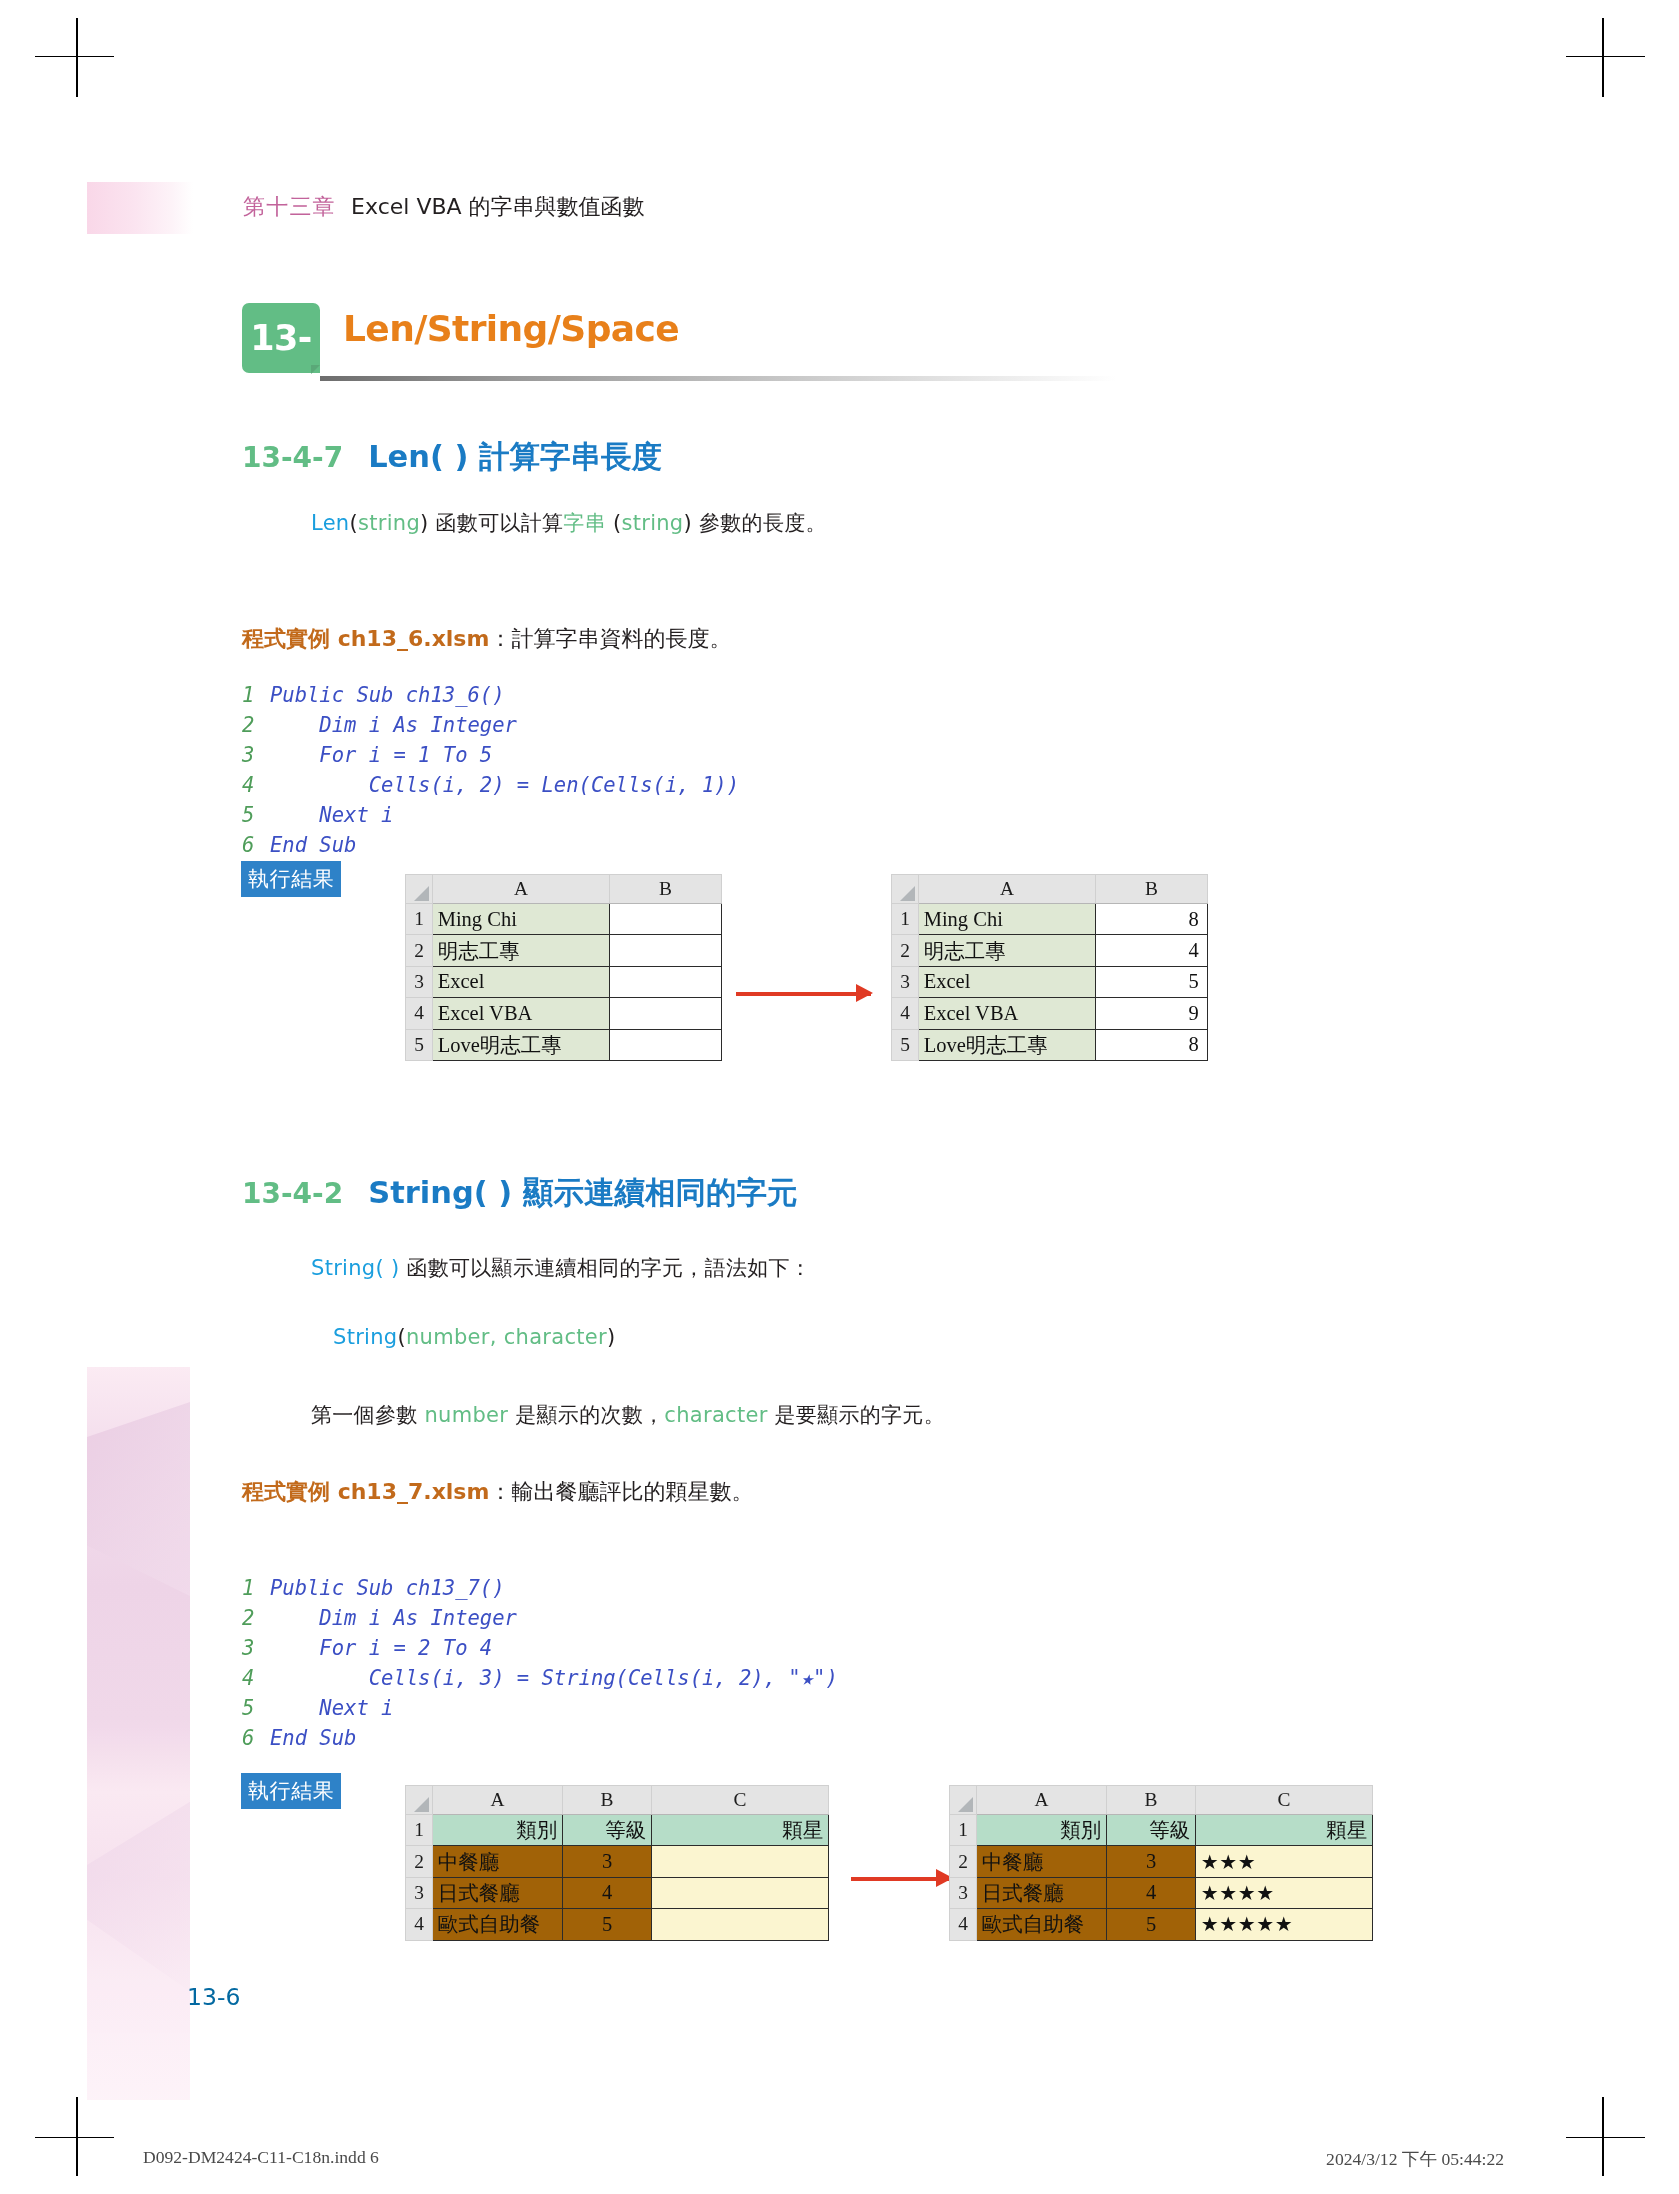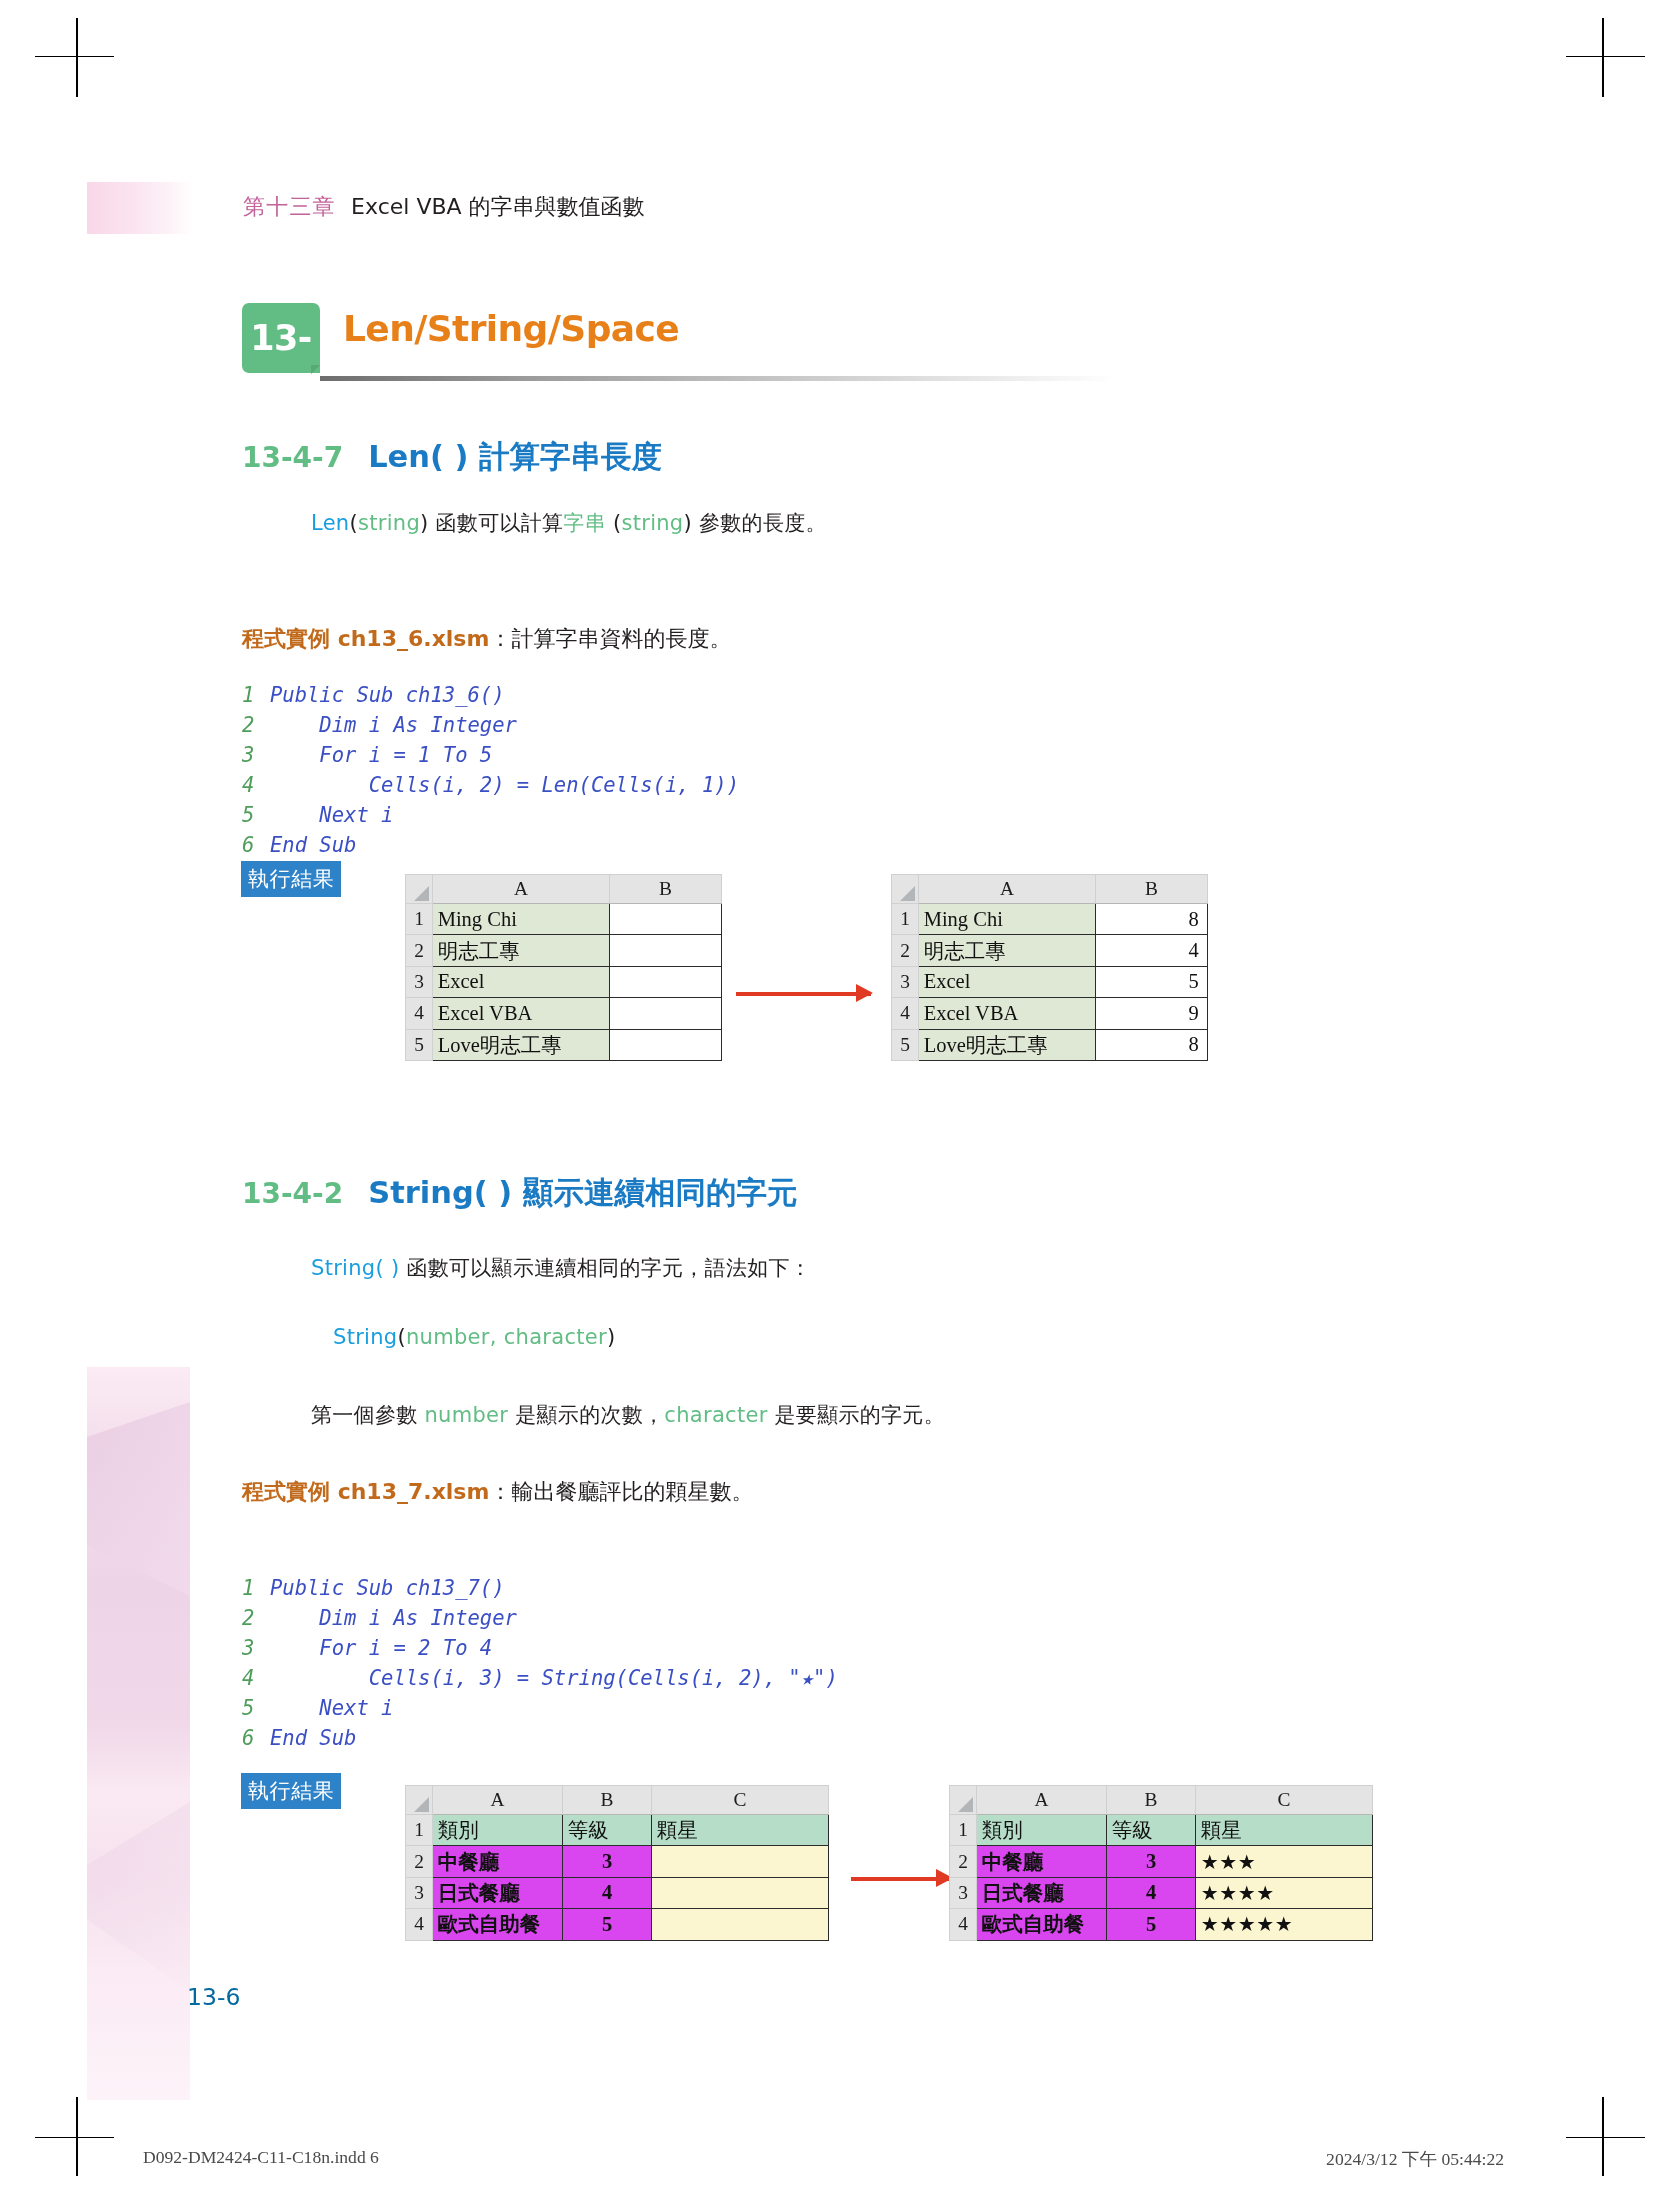--- a/index.html
+++ b/index.html
@@ -142,22 +142,22 @@
   .sheet .rowh {
     background:#e4e4e4; border:0.6px solid #d0d0d0; text-align:center;
     font-family:"Liberation Serif", serif; font-size:19.4px; color:#1d1d1d; width:26px;
   }
   .sheet .cell {
     border:0.6px solid #2b2b2b; font-family:"Liberation Serif", serif;
     font-size:20.5px; color:#111; padding:1.2px 4.7px; height:28px;
   }
   .sheet .green { background:#dfe8d4; }
   .sheet .white { background:#ffffff; }
-  .sheet .teal  { background:#b6ddc8; text-align:left; }
-  .sheet .peach { background:#d946ef;font-weight:bold; }
+  .sheet .teal  { background:#b6ddc8; text-align:right; }
+  .sheet .peach { background:#a16207; }
   .sheet .cream { background:#fbf5d0; }
   .sheet .right { text-align:right; padding-right:8.2px; }
   .sheet .center{ text-align:center; }
   .sheet .stars { font-family:"DejaVu Sans", sans-serif; font-size:20px; letter-spacing:0.6px; }
 
   
   .arrow { position:absolute; height:3.5px; background:#e03a24; }
   .arrow:after {
     content:""; position:absolute; right:-2.3px; top:-7.6px;
     border-left:17.6px solid #e03a24;

